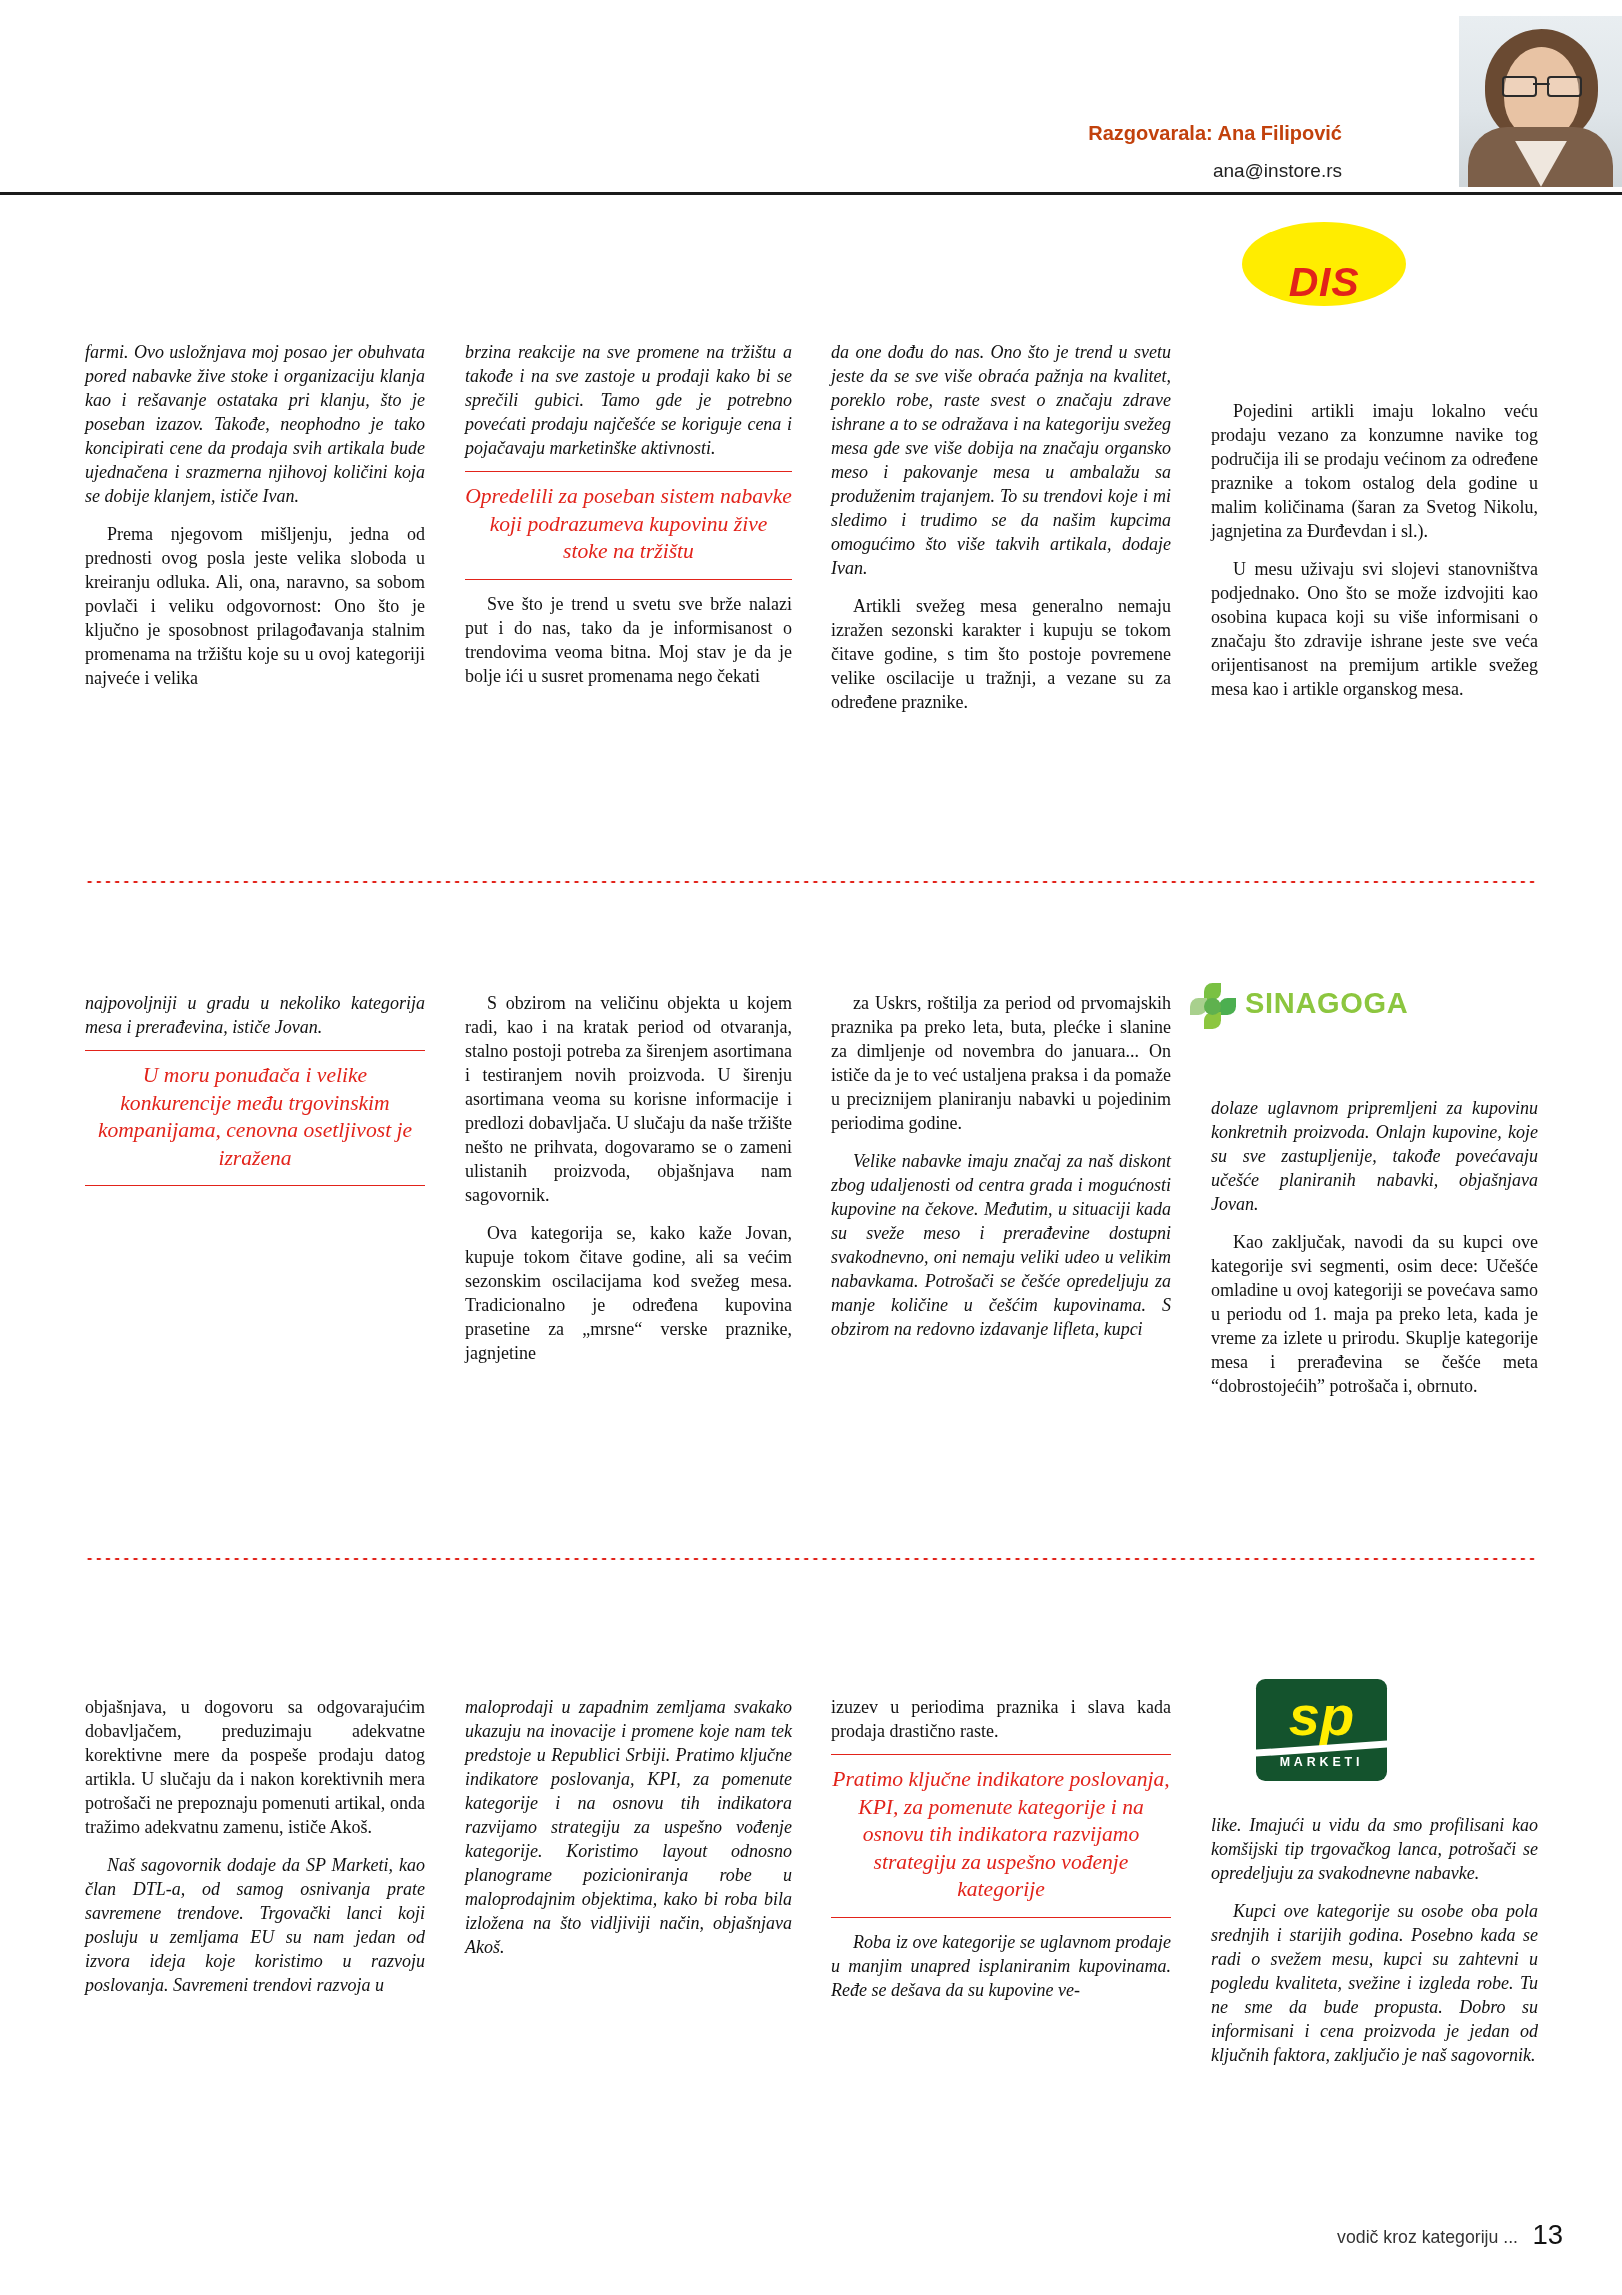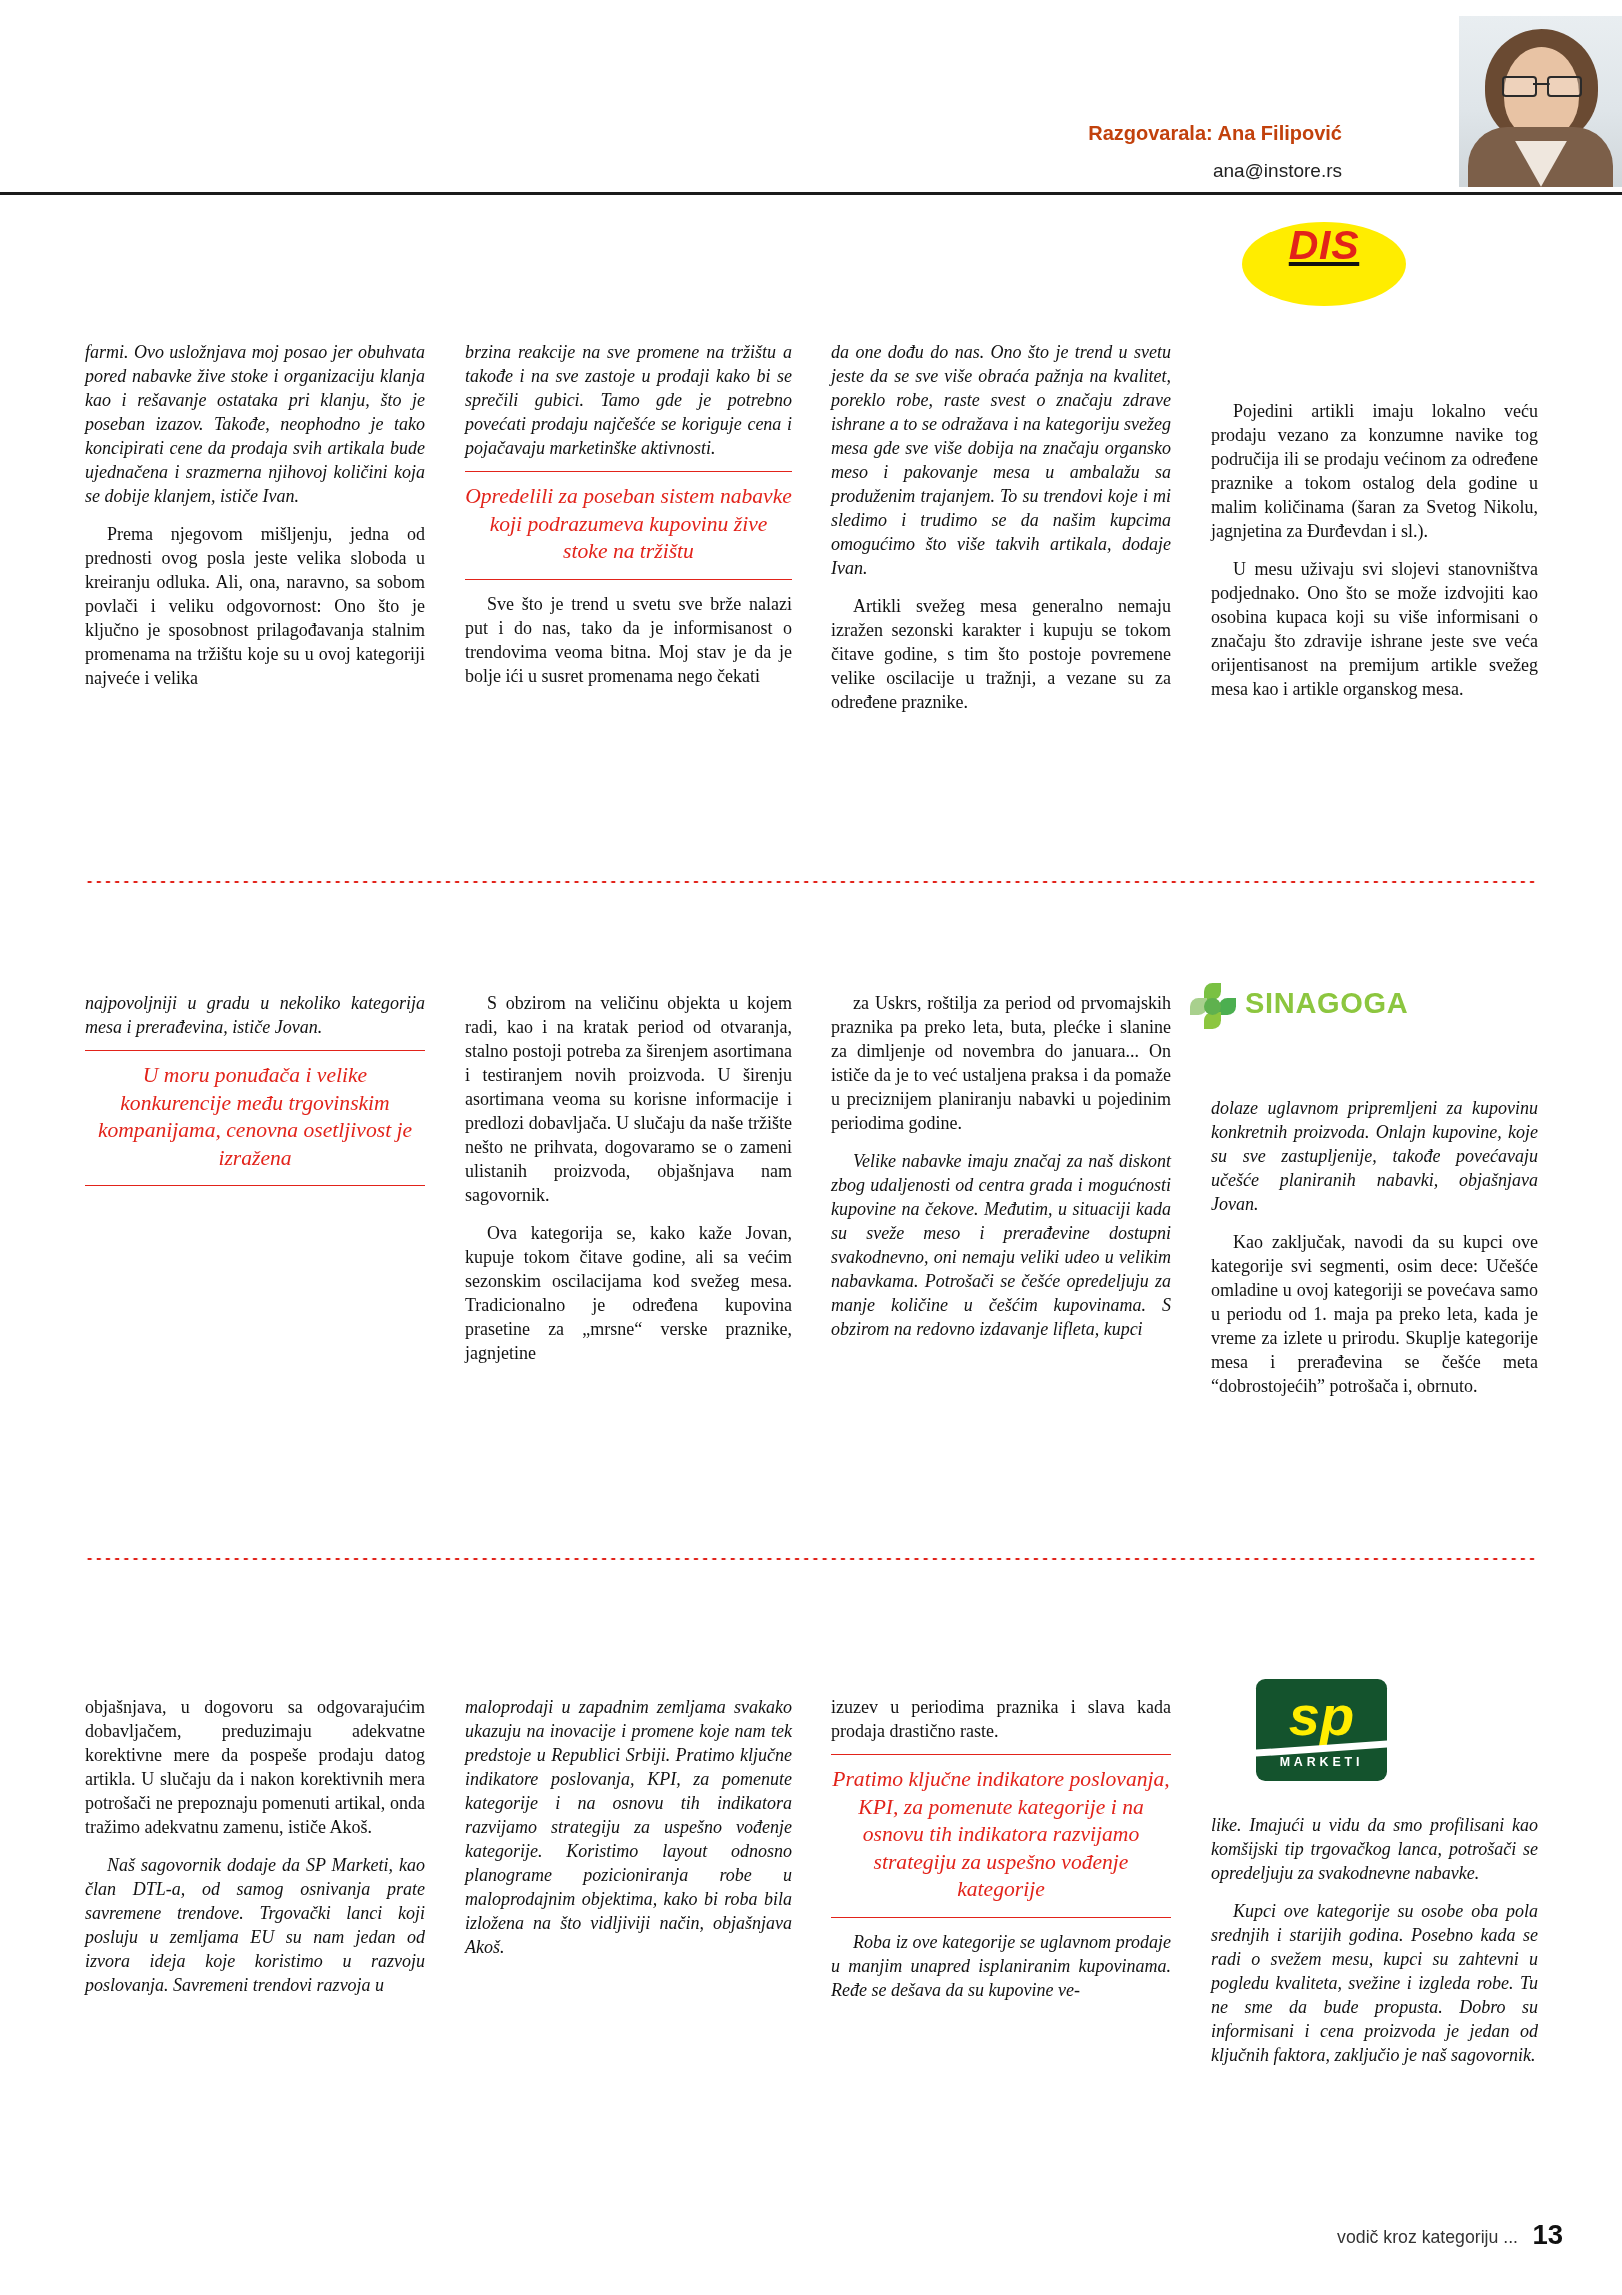--- a/index.html
+++ b/index.html
@@ -87,21 +87,21 @@
   .dots{
     position:absolute;left:85px;width:1453px;height:3.9px;
     background-image:radial-gradient(#e2231a 38%, transparent 40%);
     background-size:9.2px 3.9px;background-repeat:repeat-x;
   }
 
   
   .logo{position:absolute;}
   .dis-logo{
     width:164px;height:84px;border-radius:50%;
-    background:#ffed00;display:flex;align-items:flex-start;justify-content:center;text-decoration:underline;
+    background:#ffed00;display:flex;align-items:flex-end;justify-content:center;
   }
   .dis-logo span{
     font-family:"Liberation Sans", sans-serif;font-weight:700;font-style:italic;
     font-size:41px;color:#e2231a;letter-spacing:0.7px;
   }
   .sina-logo{width:177px;height:50px;position:relative;}
   .sina-logo .leafwrap{position:absolute;left:0;top:1.3px;width:47px;height:47px;}
   .sina-logo .leaf{
     position:absolute;width:17px;height:17px;border-radius:50% 0 50% 0;background:#7ac143;
   }
@@ -134,21 +134,21 @@
   
   .footer{
     position:absolute;left:0;bottom:38px;width:1623px;height:39px;
   }
   .footer .cat{
     position:absolute;right:105px;top:9.2px;
     font-family:"Liberation Sans", sans-serif;font-size:17.7px;color:#333;
   }
   .footer .pageno{
     position:absolute;right:60px;top:1.3px;
-    font-family:"Liberation Sans", sans-serif;font-weight:700;font-size:27.5px;color:#111;
+    font-family:"Liberation Sans", sans-serif;font-weight:400;font-size:27.5px;color:#111;
   }
 </style>
 </head>
 <body>
 
 <div class="page">
 
   <div class="header">
     <div class="byline">
       <div class="name">Razgovarala: Ana Filipović</div>

